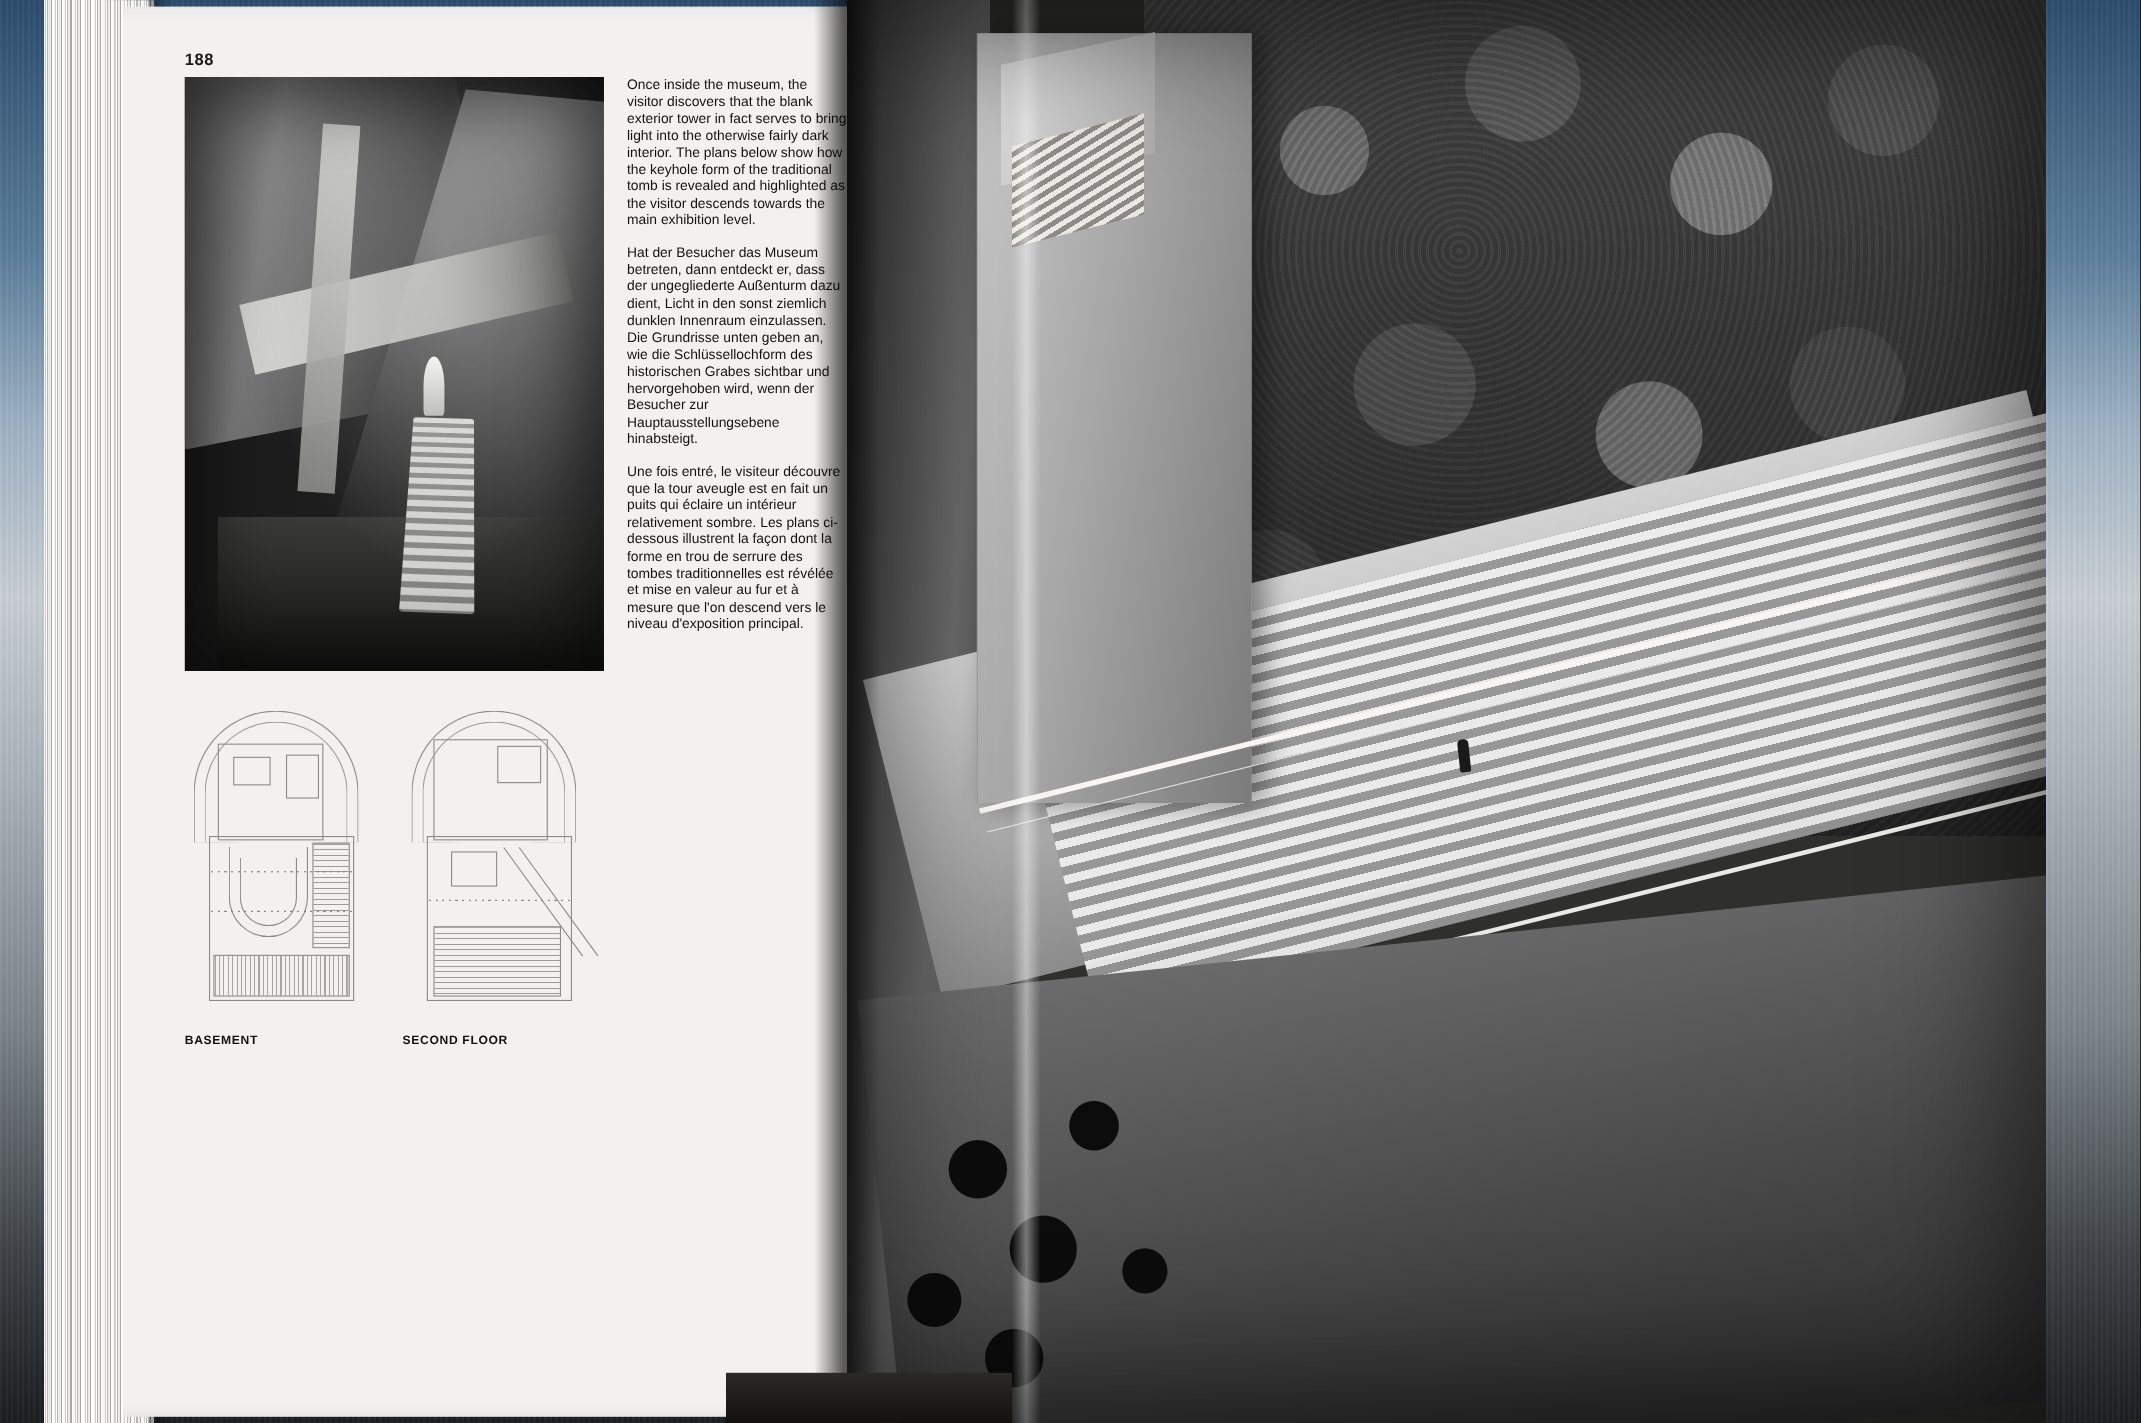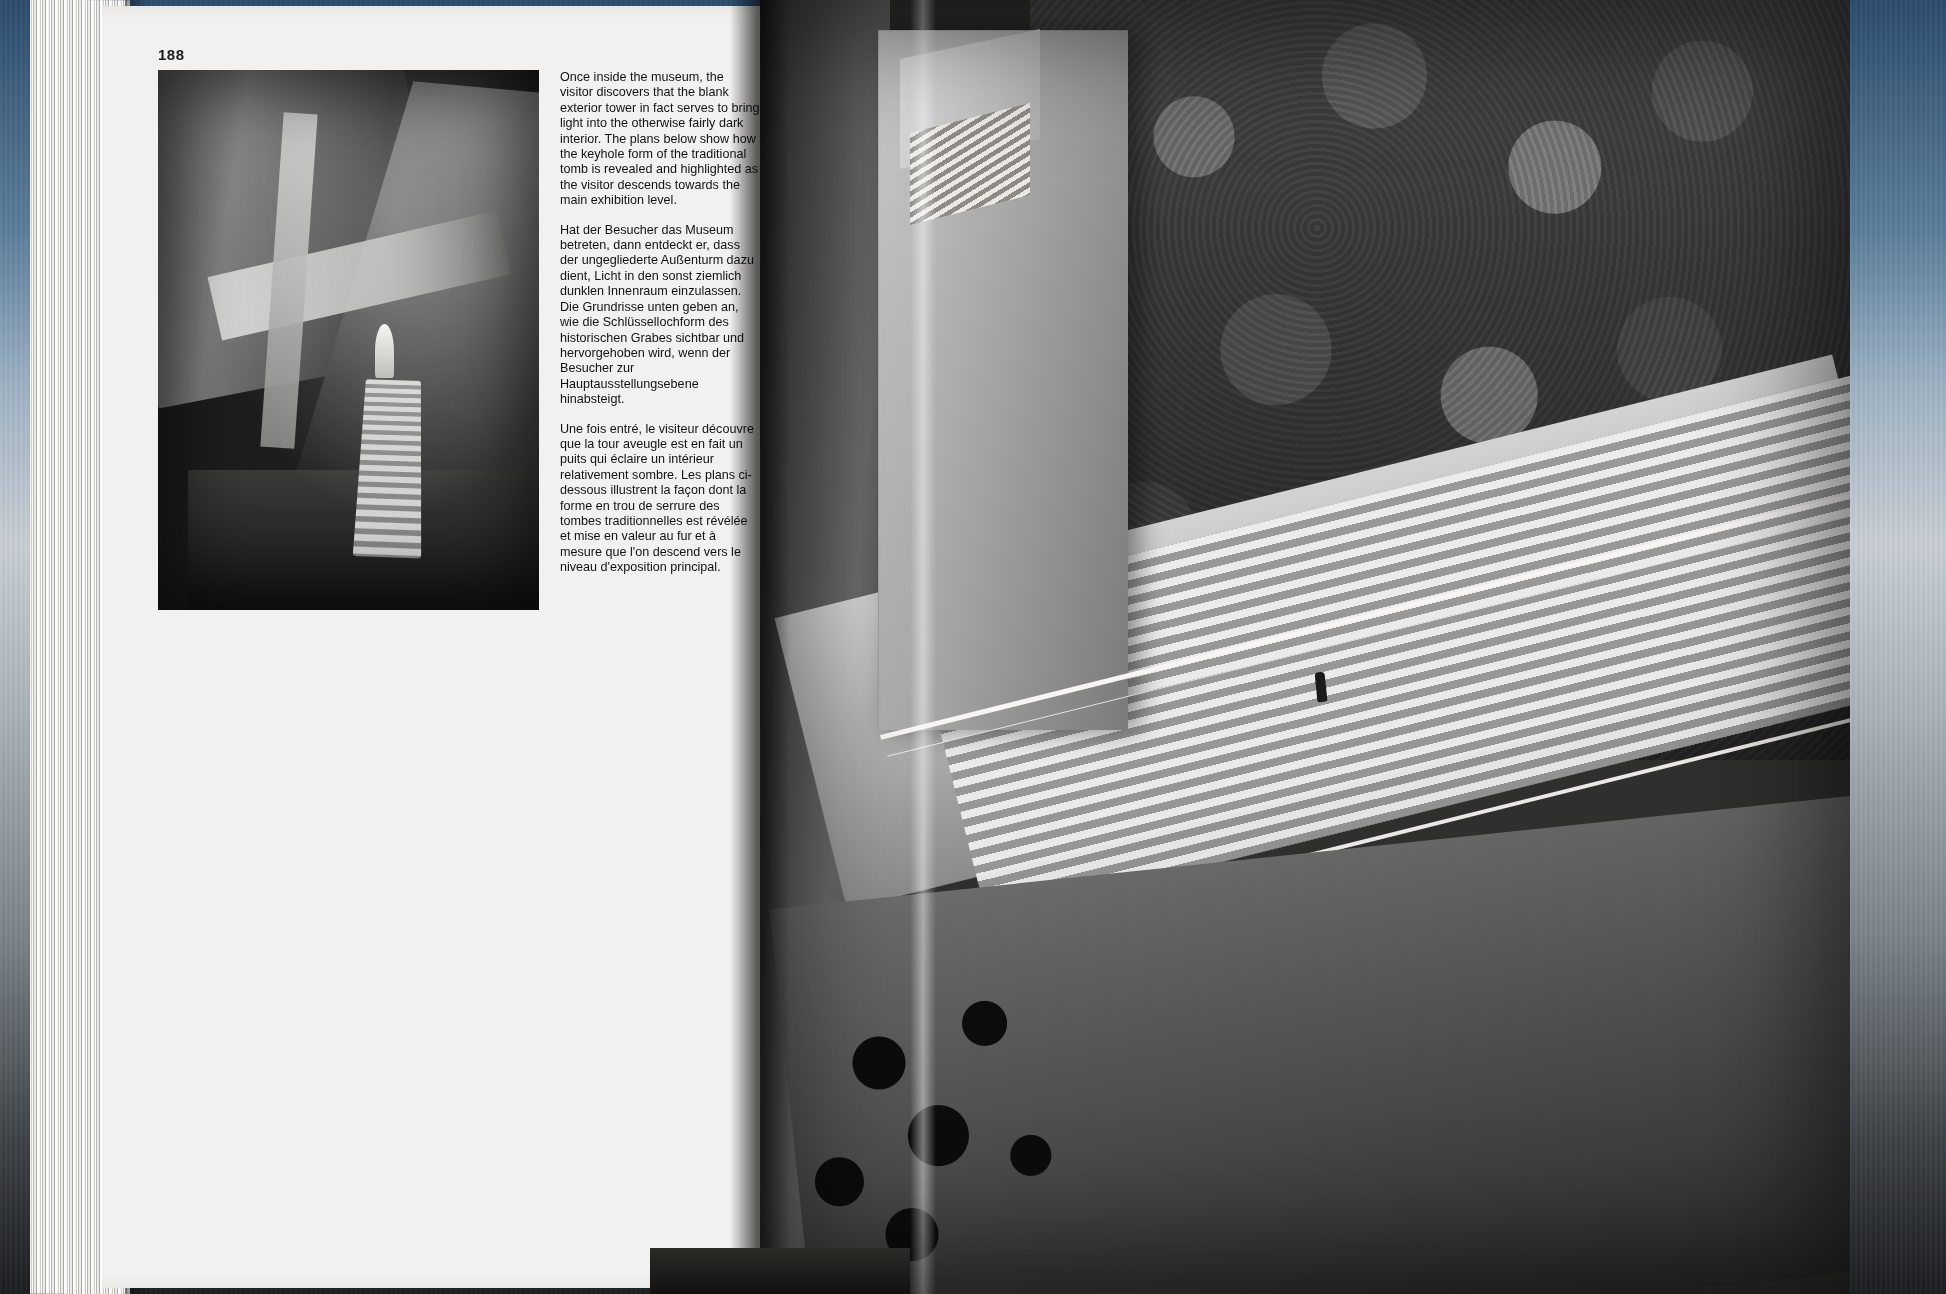--- a/index.html
+++ b/index.html
@@ -28,21 +28,21 @@
     content:"";
     position:absolute; inset:0;
     background:
       repeating-linear-gradient(90deg, rgba(255,255,255,0.06) 0 2px, rgba(0,0,0,0.06) 2px 5px);
     opacity:.5;
   }
 
   
   #book {
     position: absolute;
-    left: 30px; top: 0px;
+    left: 40px; top: 0px;
     width: 1644px; height: 1294px; padding-left: 28px;
   }
 
   
   .edge-stack {
     position: absolute;
     top: 0; bottom: 0;
     background:
       repeating-linear-gradient(90deg,
         #f4f3f1 0px, #f4f3f1 1px,
@@ -317,22 +317,50 @@
       </div>
 
       <div class="text-col">
         <p>Once inside the museum, the visitor discovers that the blank exterior tower in fact serves to bring light into the otherwise fairly dark interior. The plans below show how the keyhole form of the traditional tomb is revealed and highlighted as the visitor descends towards the main exhibition level.</p>
         <p>Hat der Besucher das Museum betreten, dann entdeckt er, dass der ungegliederte Außenturm dazu dient, Licht in den sonst ziemlich dunklen Innenraum einzulassen. Die Grundrisse unten geben an, wie die Schlüssellochform des historischen Grabes sichtbar und hervorgehoben wird, wenn der Besucher zur Hauptausstellungsebene hinabsteigt.</p>
         <p>Une fois entré, le visiteur découvre que la tour aveugle est en fait un puits qui éclaire un intérieur relativement sombre. Les plans ci-dessous illustrent la façon dont la forme en trou de serrure des tombes traditionnelles est révélée et mise en valeur au fur et à mesure que l'on descend vers le niveau d'exposition principal.</p>
       </div>
 
       <div class="plans">
 
-
-
+        <div class="plan">
+          <div class="pl-arc"></div>
+          <div class="pl-arc2"></div>
+          <div class="pl-box" style="left:30px;top:34px;width:96px;height:88px;"></div>
+          <div class="pl-box" style="left:44px;top:46px;width:34px;height:26px;"></div>
+          <div class="pl-box" style="left:92px;top:44px;width:30px;height:40px;"></div>
+          <div class="pl-box" style="left:22px;top:118px;width:132px;height:150px;"></div>
+          <div class="pl-u" style="left:40px;top:128px;width:72px;height:82px;"></div>
+          <div class="pl-u" style="left:50px;top:138px;width:52px;height:62px;"></div>
+          <div class="pl-hatch" style="left:116px;top:124px;width:34px;height:96px;"></div>
+          <div class="pl-hatch-d" style="left:26px;top:226px;width:124px;height:38px;"></div>
+          <div class="pl-dots" style="left:24px;top:150px;width:128px;"></div>
+          <div class="pl-dots" style="left:24px;top:186px;width:128px;"></div>
+          <div class="plan-label">BASEMENT</div>
+        </div>
+
+
+        <div class="plan">
+          <div class="pl-arc"></div>
+          <div class="pl-arc2"></div>
+          <div class="pl-box" style="left:28px;top:30px;width:104px;height:92px;"></div>
+          <div class="pl-box" style="left:86px;top:36px;width:40px;height:34px;"></div>
+          <div class="pl-box" style="left:22px;top:118px;width:132px;height:150px;"></div>
+          <div class="pl-box" style="left:44px;top:132px;width:42px;height:32px;"></div>
+          <div class="pl-hatch" style="left:28px;top:200px;width:116px;height:64px;"></div>
+          <div class="pl-diag" style="left:92px;top:128px;width:122px;transform:rotate(54deg);"></div>
+          <div class="pl-diag" style="left:106px;top:128px;width:122px;transform:rotate(54deg);"></div>
+          <div class="pl-dots" style="left:24px;top:176px;width:128px;"></div>
+          <div class="plan-label">SECOND FLOOR</div>
+        </div>
 
       </div>
     </div>
 
     <div class="page-right">
       <div class="rp-sky"></div>
       <div class="forest"></div>
       <div class="left-wall"></div>
       <div class="terrace"></div>
       <div class="steps"></div>

